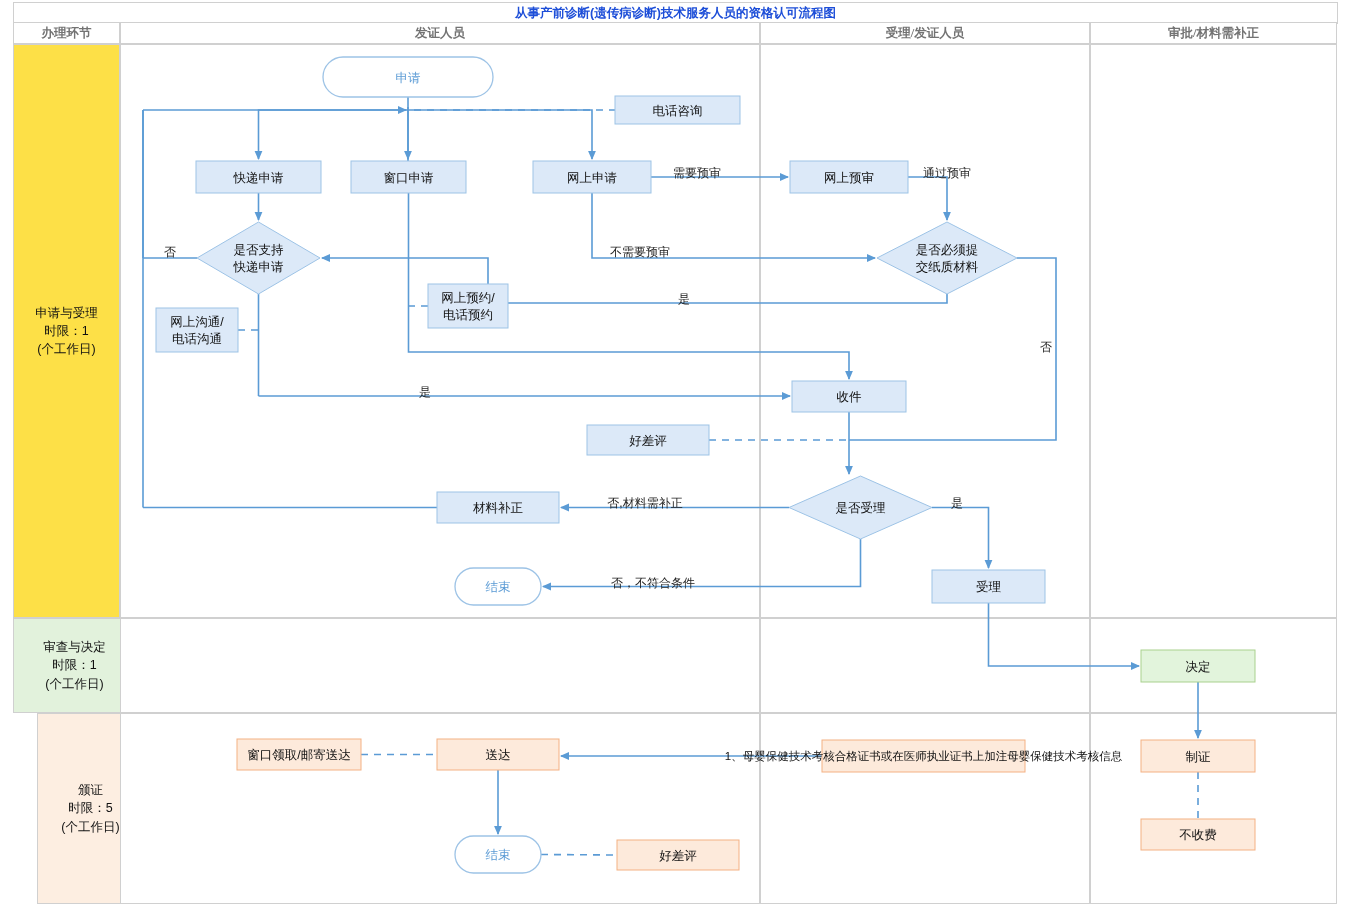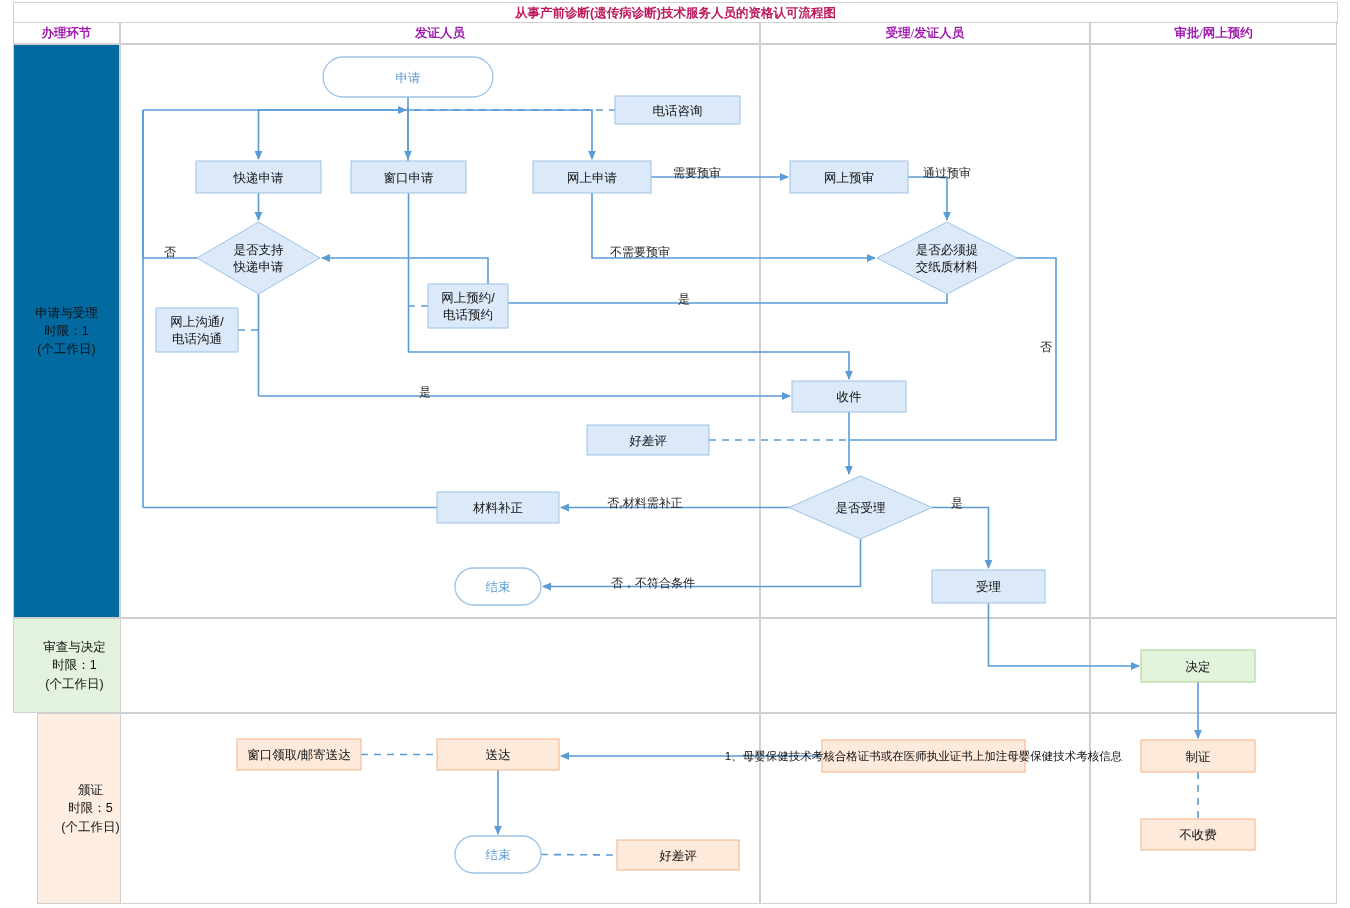--- a/index.html
+++ b/index.html
@@ -1,23 +1,23 @@
 <!DOCTYPE html>
 <html><head>
 <meta charset="utf-8">
 <style>
   html,body{margin:0;padding:0;background:#ffffff;}
   body{font-family:"Liberation Sans","DejaVu Sans",sans-serif;}
   #page{width:1350px;height:908px;position:relative;background:#fff;box-sizing:border-box;}
   .title-bar{position:absolute;left:13px;top:2px;width:1323px;height:20px;border:1px solid #d0d0d0;
        display:flex;align-items:center;justify-content:center;background:#fff;}
-  .title-bar span{font-size:12.5px;font-weight:bold;color:#be185d;}
+  .title-bar span{font-size:12.5px;font-weight:bold;color:#1d4ed8;}
   .hdr{position:absolute;height:22px;border:1px solid #d0d0d0;background:#fff;
        display:flex;align-items:center;justify-content:center;box-sizing:border-box;}
-  .hdr span{font-size:12.5px;font-weight:bold;color:#a21caf;font-family:Liberation Serif, serif;}
+  .hdr span{font-size:12.5px;font-weight:bold;color:#737373;font-family:Liberation Serif, serif;}
   .lane{position:absolute;border:1px solid #d0d0d0;box-sizing:border-box;background:#fff;}
   .stage{position:absolute;border:1px solid #d0d0d0;box-sizing:border-box;
        display:flex;align-items:center;justify-content:center;text-align:center;}
   .stage span{font-size:12.5px;color:#111;line-height:1.45;white-space:pre-line;}
   .canvas{position:absolute;left:0;top:0;width:1350px;height:908px;pointer-events:none;}
 </style>
 </head>
 <body>
 
 <div id="page">
@@ -29,24 +29,24 @@
   <div class="hdr" id="hdr0" style="left: 13px; top: 22px; width: 107px; height: 22px;">
     <span>办理环节</span>
     </div>
   <div class="hdr" id="hdr1" style="left: 120px; top: 22px; width: 640px; height: 22px;">
     <span>发证人员</span>
     </div>
   <div class="hdr" id="hdr2" style="left: 760px; top: 22px; width: 330px; height: 22px;">
     <span>受理/发证人员</span>
     </div>
   <div class="hdr" id="hdr3" style="left: 1090px; top: 22px; width: 247px; height: 22px;">
-    <span>审批/网上预约</span>
-    </div>
-
-  <div class="stage" id="stg0" style="left: 13px; top: 44px; width: 107px; height: 574px; background: #0369a1;">
+    <span>审批/材料需补正</span>
+    </div>
+
+  <div class="stage" id="stg0" style="left: 13px; top: 44px; width: 107px; height: 574px; background: #fde047;">
     <span>申请与受理
 时限：1
 (个工作日)</span>
     </div>
   <div class="stage" id="stg1" style="left: 13px; top: 618px; width: 123px; height: 95px; background: rgb(226, 242, 220);">
     <span>审查与决定
 时限：1
 (个工作日)</span>
     </div>
   <div class="stage" id="stg2" style="left: 13px; top: 713px; width: 107px; height: 191px; background: rgb(253, 238, 225); margin-left: 24px;">

